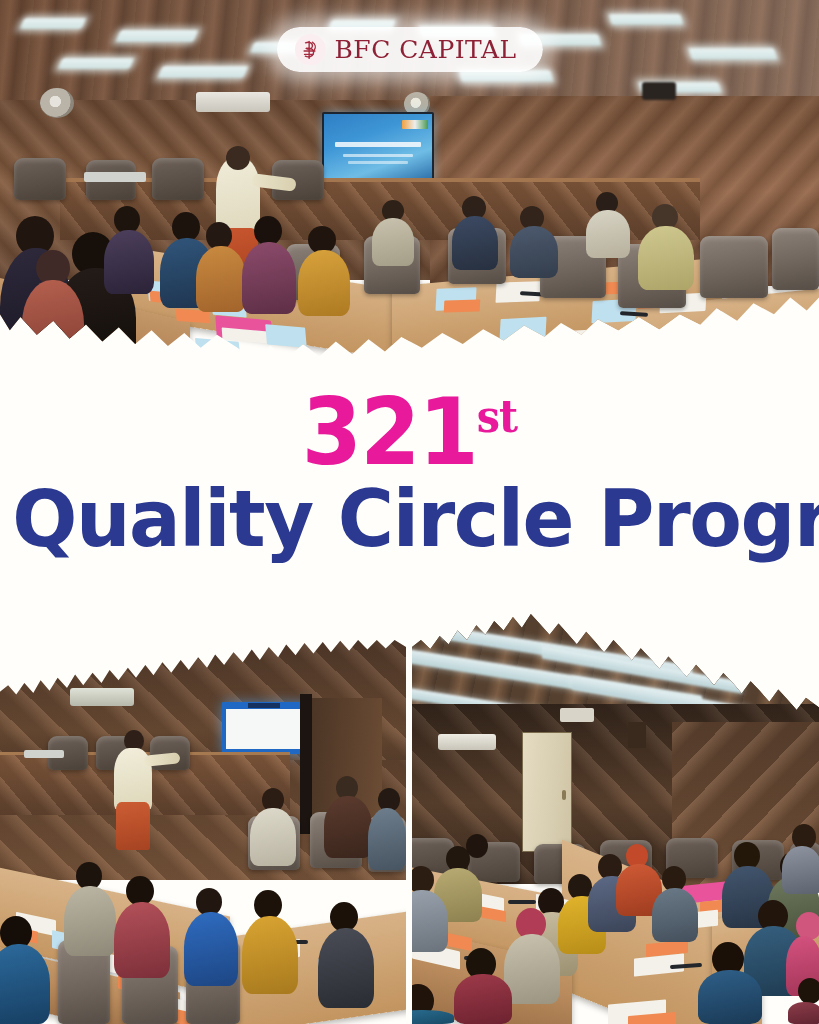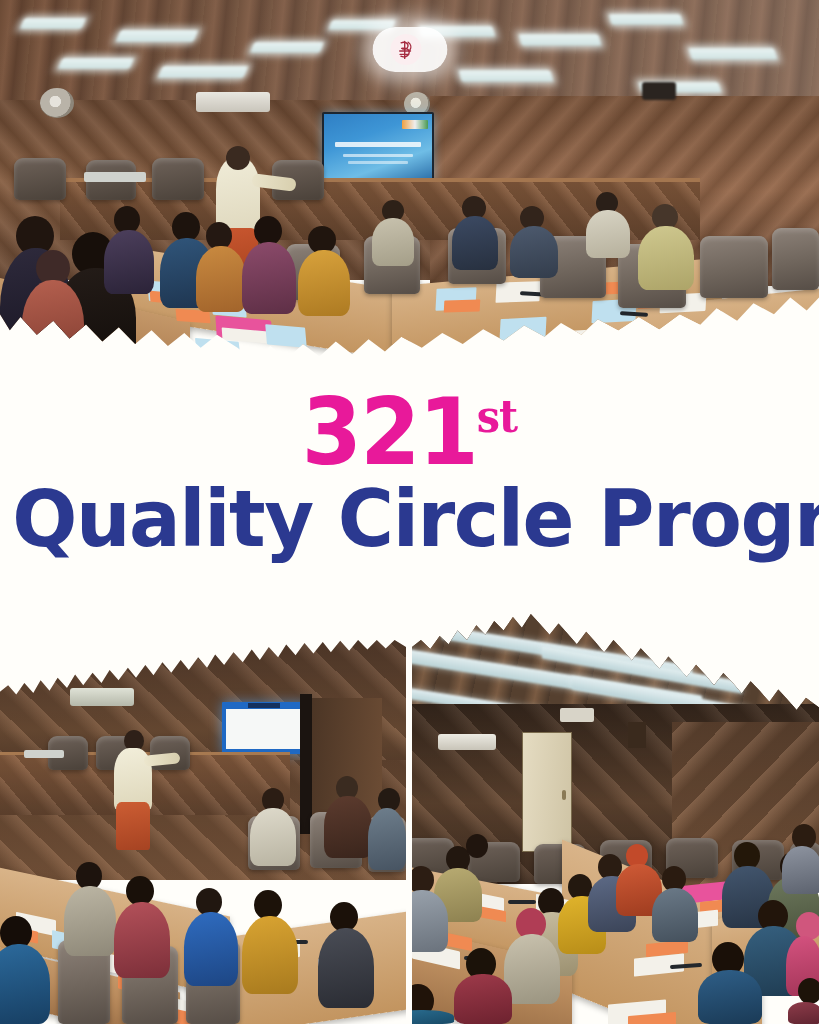--- a/index.html
+++ b/index.html
@@ -593,15 +593,16 @@
         <g fill="none" stroke="#a52a3f" stroke-width="1.35" stroke-linecap="round" stroke-linejoin="round">
           <path d="M7.6 4.8 C11.6 3.2, 15.2 5.4, 14.4 8.6 C13.8 11.2, 10.4 11.8, 8.4 10.4"></path>
           <path d="M8.4 10.4 C12.8 9.6, 16.4 11.6, 15.6 15.2 C14.9 18.4, 10.6 19.8, 7.4 18.2"></path>
           <path d="M11.2 3.4 L11.2 20.4"></path>
           <path d="M14.6 4.2 C17.4 6.2, 18.2 9.4, 16.4 12.0"></path>
           <path d="M6.2 13.0 L17.0 13.0"></path>
           <path d="M6.6 16.4 L15.2 16.4"></path>
         </g>
       </svg>
     </span>
+    <span class="logo-text">BFC CAPITAL</span>
   </div>
 
 </div>
 
 </body></html>

